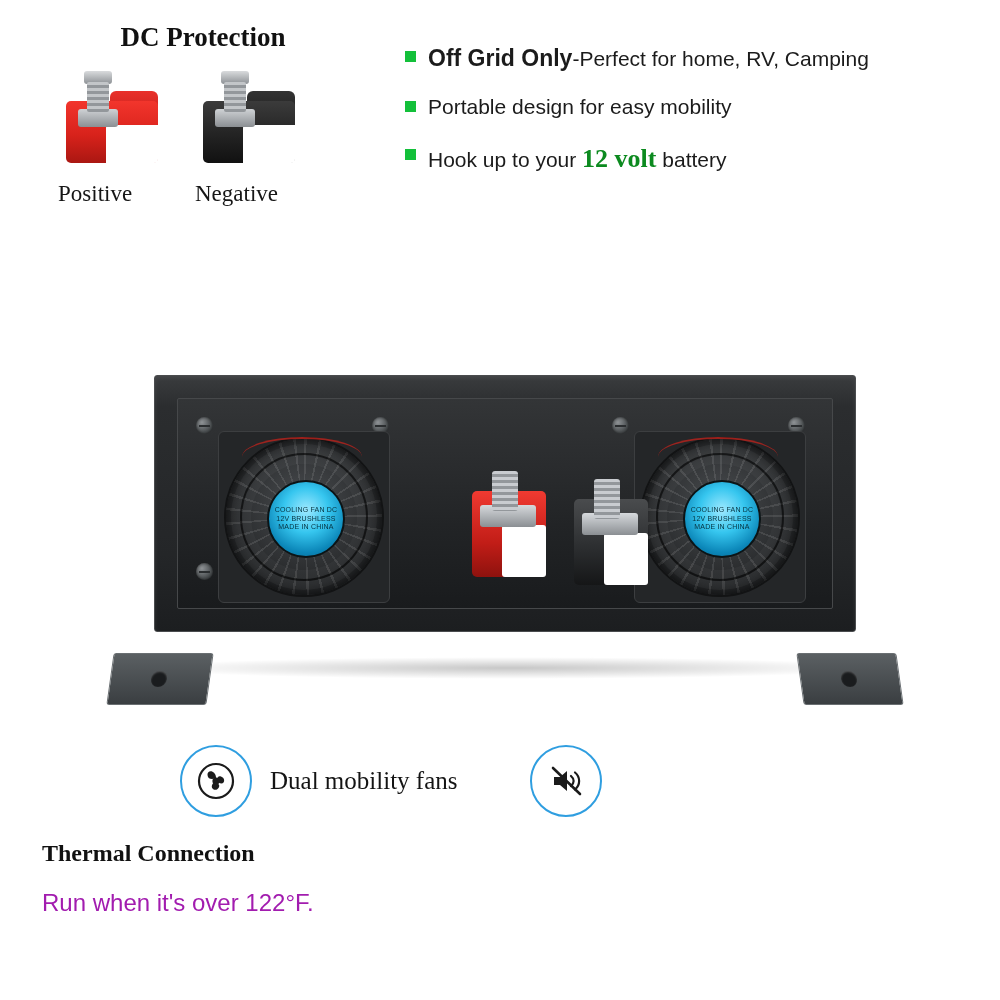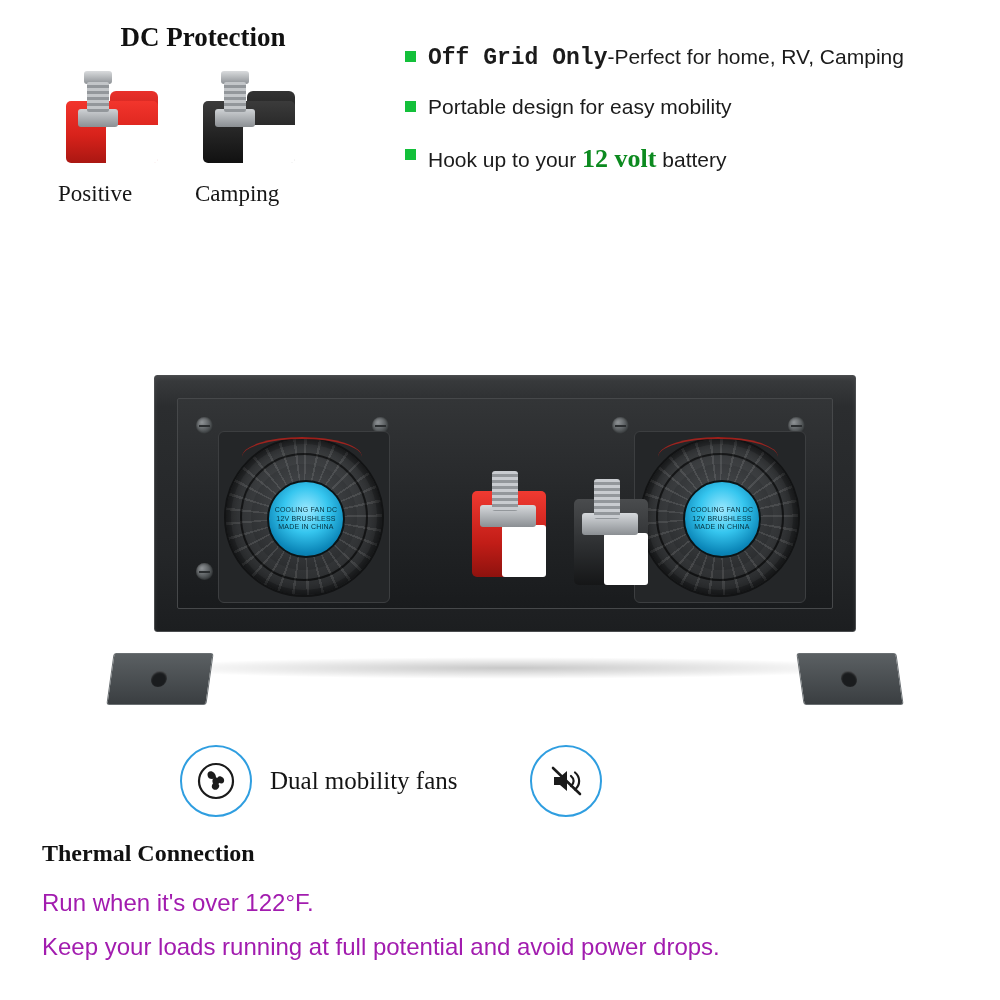--- a/index.html
+++ b/index.html
@@ -138,21 +138,21 @@
     margin-top: 9px;
     margin-right: 12px;
     flex: 0 0 auto;
   }
   .feature-text {
     font-size: 21px;
     line-height: 1.45;
     color: #1b1b1b;
   }
   .feature-text .strong-serif {
-    font-family: Liberation Mono, monospace;
+    font-family: Liberation Sans, sans-serif;
     font-weight: bold;
     font-size: 23px;
     text-align: center;
   }
   .feature-text .volt {
     font-family: "Liberation Serif", serif;
     font-weight: bold;
     font-size: 26px;
     color: #0c8a1f;
   }
@@ -422,21 +422,21 @@
 
     <div class="terminal" id="terminal-negative">
       <div class="term-ear black"></div>
       <div class="term-body black"></div>
       <div class="term-notch"></div>
       <div class="term-nut"></div>
       <div class="bolt">
         <div class="bolt-head"></div>
         <div class="bolt-shaft"></div>
       </div>
-      <div class="terminal-label">Camping</div>
+      <div class="terminal-label">Negative</div>
     </div>
 
   </div>
 </div>
 
 <div id="feature-list">
 
   <div class="feature-row">
     <span class="bullet-square"></span>
     <span class="feature-text"><span class="strong-serif">Off Grid Only</span><span>-Perfect  for home, RV, Camping</span></span>
@@ -538,14 +538,13 @@
         <line x1="7" y1="7" x2="34" y2="33" stroke="#1b1b1b" stroke-width="2.6" stroke-linecap="round"></line>
       </svg>
     </div>
   </div>
 
 </div>
 
 <div id="thermal-section">
   <div id="thermal-title">Thermal Connection</div>
   <div class="thermal-line">Run when it's over 122°F.</div>
-  <div class="thermal-line">Keep your loads running at full potential and avoid power drops.</div>
 </div>
 
 </body></html>

